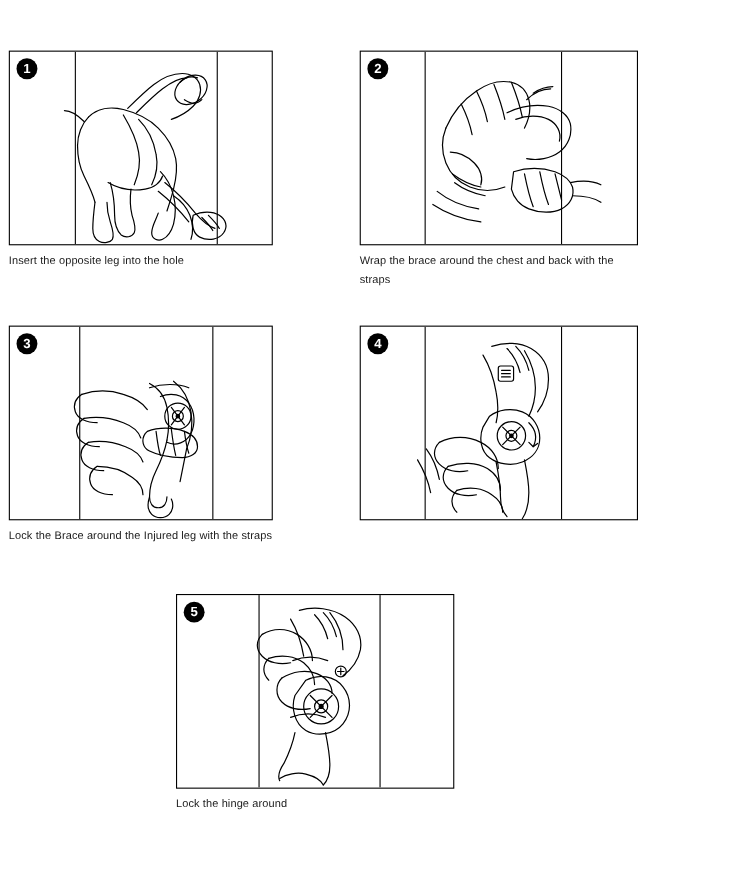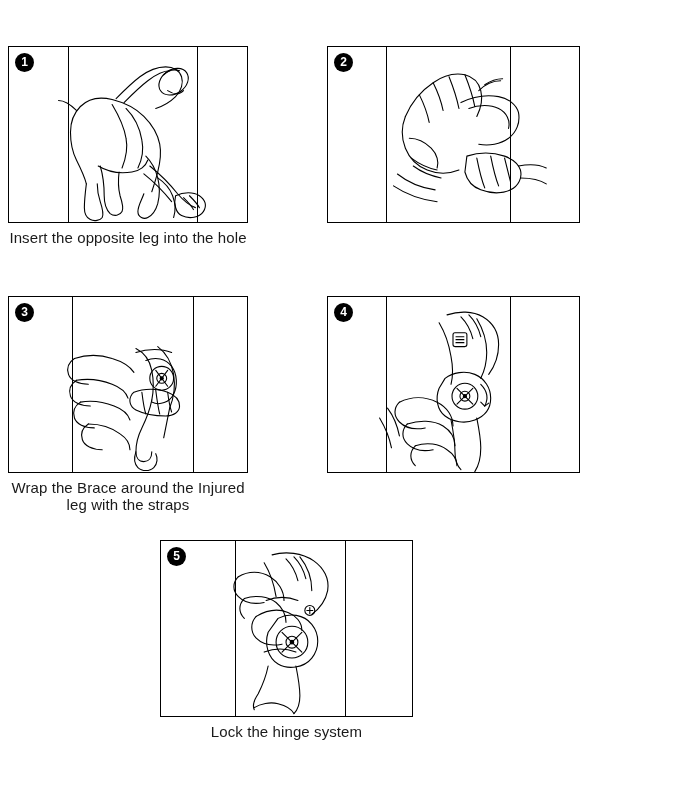--- a/index.html
+++ b/index.html
@@ -54,22 +54,21 @@
     font-size: 12px;
     font-weight: bold;
     line-height: 19px;
     text-align: center;
     z-index: 5;
     font-family: "Liberation Sans", sans-serif;
   }
 
   .caption {
     margin-top: 6px;
-    text-align: center;
-    font-size: 15px;
+    font-size: 10px;
     line-height: 17px;
     color: #1a1a1a;
     letter-spacing: 0.1px;
   }
 
   .art {
     position: absolute;
     inset: 0;
     z-index: 2;
   }
@@ -177,20 +176,21 @@
           <path d="M178 112 C180 120 182 128 184 136"></path>
 
           <path d="M192 120 C202 118 212 118 220 122"></path>
           <path d="M194 132 C204 132 214 134 220 138"></path>
 
           <path d="M152 44 C158 38 166 34 174 34"></path>
           <path d="M158 38 C164 34 170 32 176 32"></path>
         </g>
       </svg>
     </div>
+    <div class="caption">Wrap the brace around  the chest and back with the straps</div>
   </div>
 
   <div class="step" id="step3">
     <div class="panel">
       <div class="badge">3</div>
       <div class="vline" style="left:63px;"></div>
       <div class="vline" style="left:184px;"></div>
       <svg class="art" viewBox="0 0 240 177">
         <g fill="none" stroke="#000" stroke-width="1.1" stroke-linejoin="round" stroke-linecap="round">
 
@@ -223,21 +223,21 @@
           <path d="M126 96 C136 92 150 92 160 96 C168 99 172 104 172 110
                    C172 116 166 120 158 120 C148 120 136 118 128 114 C122 111 120 104 124 98 Z"></path>
           <path d="M134 96 C135 104 136 112 138 118"></path>
           <path d="M148 94 C149 102 150 110 152 118"></path>
           <path d="M160 96 C161 104 162 110 164 116"></path>
 
           <path d="M128 56 C140 52 154 52 164 56"></path>
         </g>
       </svg>
     </div>
-    <div class="caption">Wrap the Brace around the Injured leg with the straps</div>
+    <div class="caption">Lock the Brace around the Injured leg with the straps</div>
   </div>
 
   <div class="step" id="step4">
     <div class="panel">
       <div class="badge">4</div>
       <div class="vline" style="left:58px;"></div>
       <div class="vline" style="left:182px;"></div>
       <svg class="art" viewBox="0 0 253 177">
         <g fill="none" stroke="#000" stroke-width="1.1" stroke-linejoin="round" stroke-linecap="round">
 
@@ -317,16 +317,16 @@
           <path d="M94 168 C100 164 110 162 118 164 C126 166 132 170 134 174"></path>
 
           <path d="M104 112 C114 108 126 108 136 112"></path>
           <path d="M106 60 C116 56 128 56 138 60"></path>
 
           <path d="M126 18 C132 24 136 32 138 40"></path>
           <path d="M134 16 C140 22 144 30 146 38"></path>
         </g>
       </svg>
     </div>
-    <div class="caption">Lock the hinge system</div>
+    <div class="caption">Lock the hinge around</div>
   </div>
 
 </div>
 
 </body></html>

